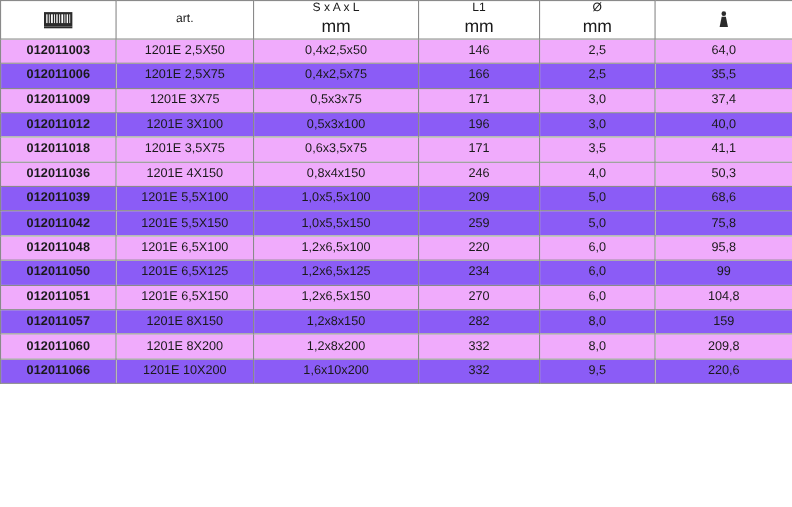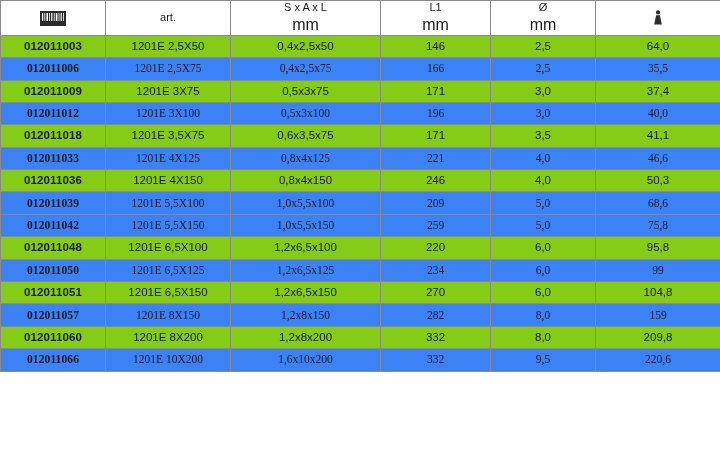--- a/index.html
+++ b/index.html
@@ -46,22 +46,22 @@
   }
   .hdr-inner {
     display: flex;
     flex-direction: column;
     align-items: center;
     justify-content: center;
     line-height: 1.25;
   }
   .hdr-top { font-size: 11px; }
   .hdr-unit { font-size: 16px; }
-  tr.odd td { background: #84cc16; }
-  tr.even td { background: #3b82f6; font-family: Liberation Serif, serif; }
+  tr.odd td { background: #f0abfc; }
+  tr.even td { background: #8b5cf6; }
   td.code {
     font-weight: bold;
     font-size: 12px;
     letter-spacing: 0.1px;
   }
   .icon-svg { display: block; margin: 0 auto; }
   .hdr-icon-cell { line-height: 0; }
 </style>
 </head>
 <body>
@@ -166,28 +166,20 @@
         <td>40,0</td>
       </tr>
       <tr class="odd">
         <td class="code">012011018</td>
         <td>1201E 3,5X75</td>
         <td>0,6x3,5x75</td>
         <td>171</td>
         <td>3,5</td>
         <td>41,1</td>
       </tr>
-      <tr class="even">
-        <td class="code">012011033</td>
-        <td>1201E 4X125</td>
-        <td>0,8x4x125</td>
-        <td>221</td>
-        <td>4,0</td>
-        <td>46,6</td>
-      </tr>
       <tr class="odd">
         <td class="code">012011036</td>
         <td>1201E 4X150</td>
         <td>0,8x4x150</td>
         <td>246</td>
         <td>4,0</td>
         <td>50,3</td>
       </tr>
       <tr class="even">
         <td class="code">012011039</td>

